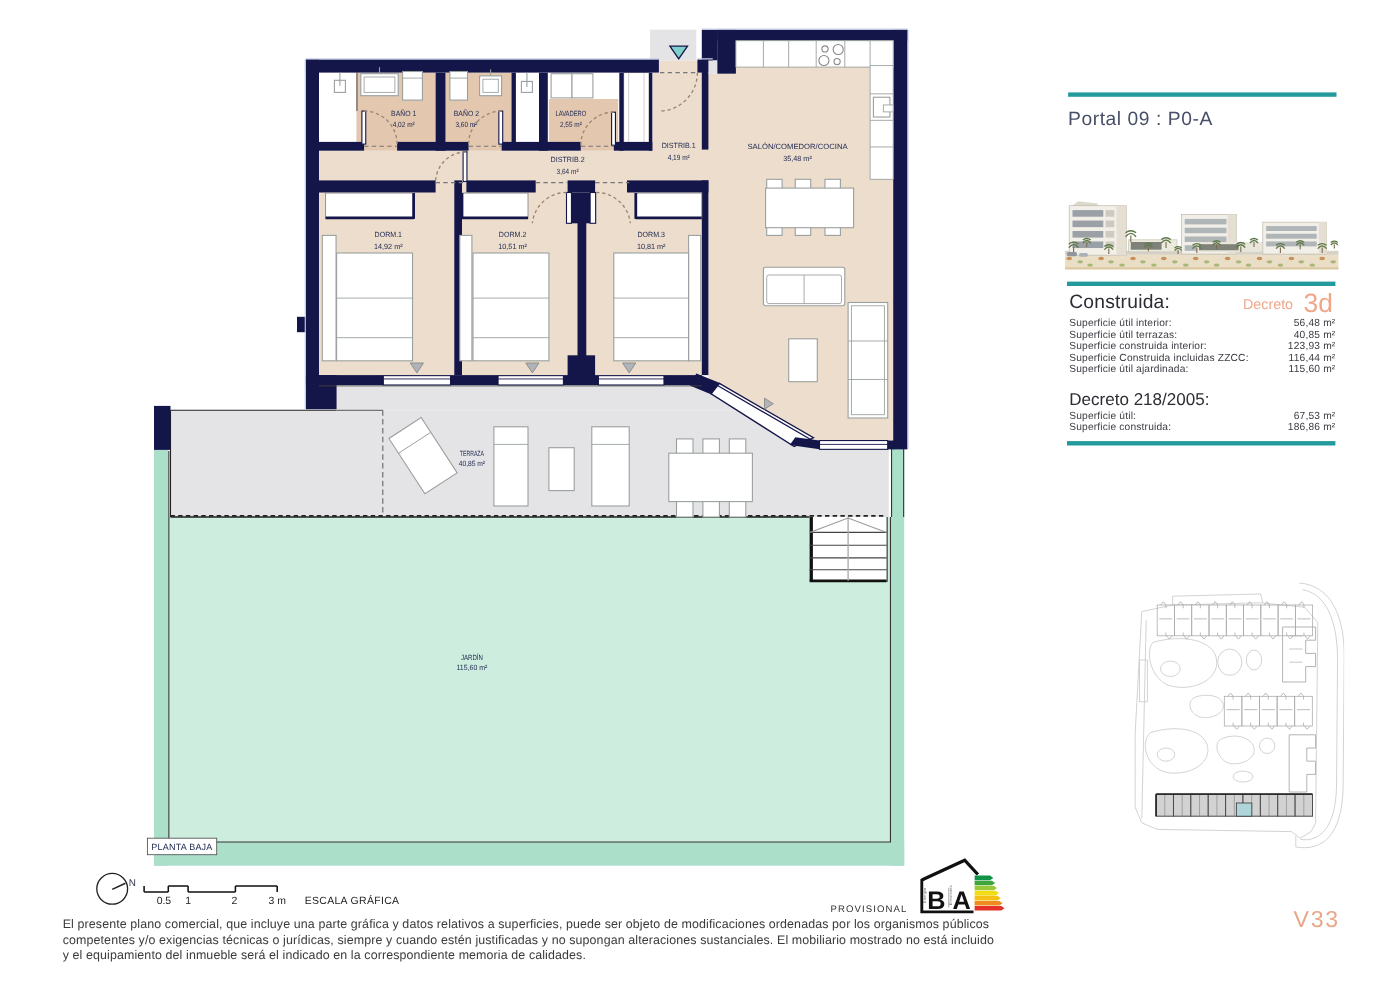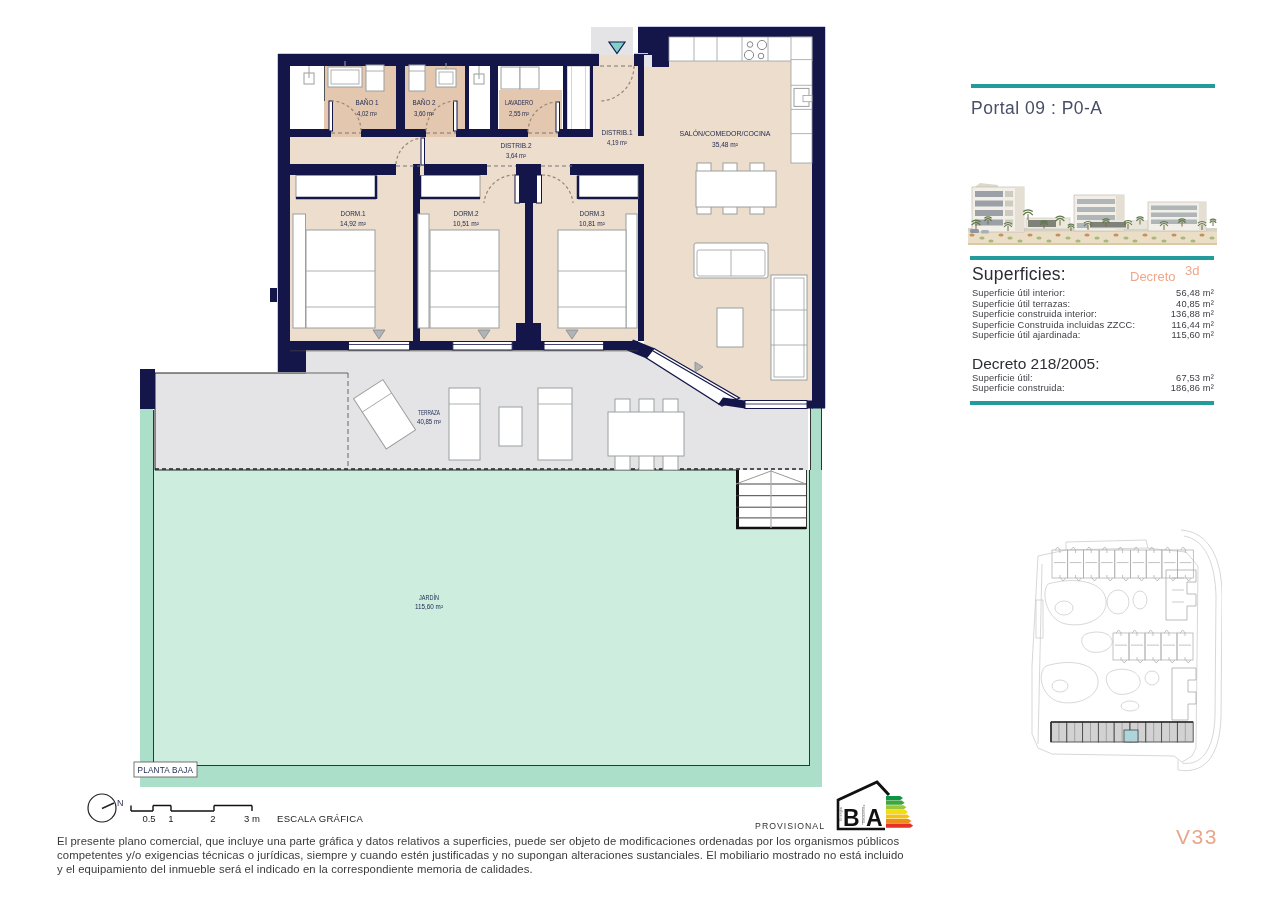--- a/index.html
+++ b/index.html
@@ -332,27 +332,27 @@
 <ellipse cx="206" cy="63" rx="2.6" ry="1.5" fill="#c08449" opacity="0.85"></ellipse>
 <ellipse cx="215" cy="66" rx="2.6" ry="1.5" fill="#9db06c" opacity="0.85"></ellipse>
 <ellipse cx="225" cy="69" rx="2.6" ry="1.5" fill="#9db06c" opacity="0.85"></ellipse>
 <ellipse cx="234" cy="63" rx="2.6" ry="1.5" fill="#c08449" opacity="0.85"></ellipse>
 <ellipse cx="244" cy="66" rx="2.6" ry="1.5" fill="#9db06c" opacity="0.85"></ellipse>
 <rect x="2" y="57" width="9" height="4" rx="1.5" fill="#8f969e"></rect>
 <rect x="13" y="58" width="8" height="3.5" rx="1.5" fill="#aab0b6"></rect>
 </svg>
 
 <div class="abs teal" style="left:970px;top:256px;width:244px;"></div>
-<div class="abs" style="left:972px;top:264px;font-size:17.5px;color:#2c2c34;letter-spacing:0.2px;">Superficies:</div>
+<div class="abs" style="left:972px;top:264px;font-size:17.5px;color:#2c2c34;letter-spacing:0.2px;">Construida:</div>
 <div class="abs" style="left:1130px;top:268.5px;color:#efa78a;font-size:13px;">Decreto</div>
-<div class="abs" style="left:1185px;top:262.5px;color:#efa78a;font-size:13px;text-align:right;">3d</div>
+<div class="abs" style="left:1185px;top:262.5px;color:#efa78a;font-size:24px;text-align:right;">3d</div>
 
 <div class="row" style="top:288px;">Superficie útil interior:<span class="v">56,48 m²</span></div>
 <div class="row" style="top:298.5px;">Superficie útil terrazas:<span class="v">40,85 m²</span></div>
-<div class="row" style="top:309px;">Superficie construida interior:<span class="v">136,88 m²</span></div>
+<div class="row" style="top:309px;">Superficie construida interior:<span class="v">123,93 m²</span></div>
 <div class="row" style="top:319.5px;">Superficie Construida incluidas ZZCC:<span class="v">116,44 m²</span></div>
 <div class="row" style="top:330px;">Superficie útil ajardinada:<span class="v">115,60 m²</span></div>
 
 <div class="abs" style="left:972px;top:354.5px;font-size:15.5px;color:#2c2c34;">Decreto 218/2005:</div>
 <div class="row" style="top:372.5px;">Superficie útil:<span class="v">67,53 m²</span></div>
 <div class="row" style="top:383px;">Superficie construida:<span class="v">186,86 m²</span></div>
 <div class="abs teal" style="left:970px;top:401px;width:244px;"></div>
 
 <svg class="abs" style="left:1026px;top:516px;" width="196" height="262" viewBox="0 0 196 262" xmlns="http://www.w3.org/2000/svg">
 <g fill="none" stroke="#c6c6c6" stroke-width="0.7">

